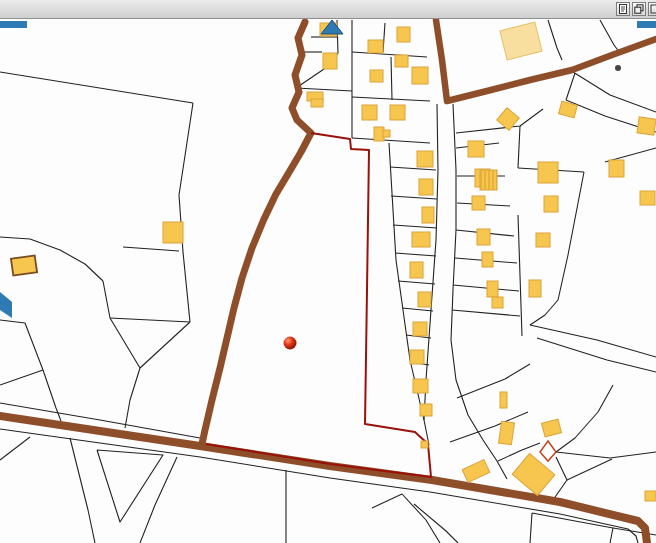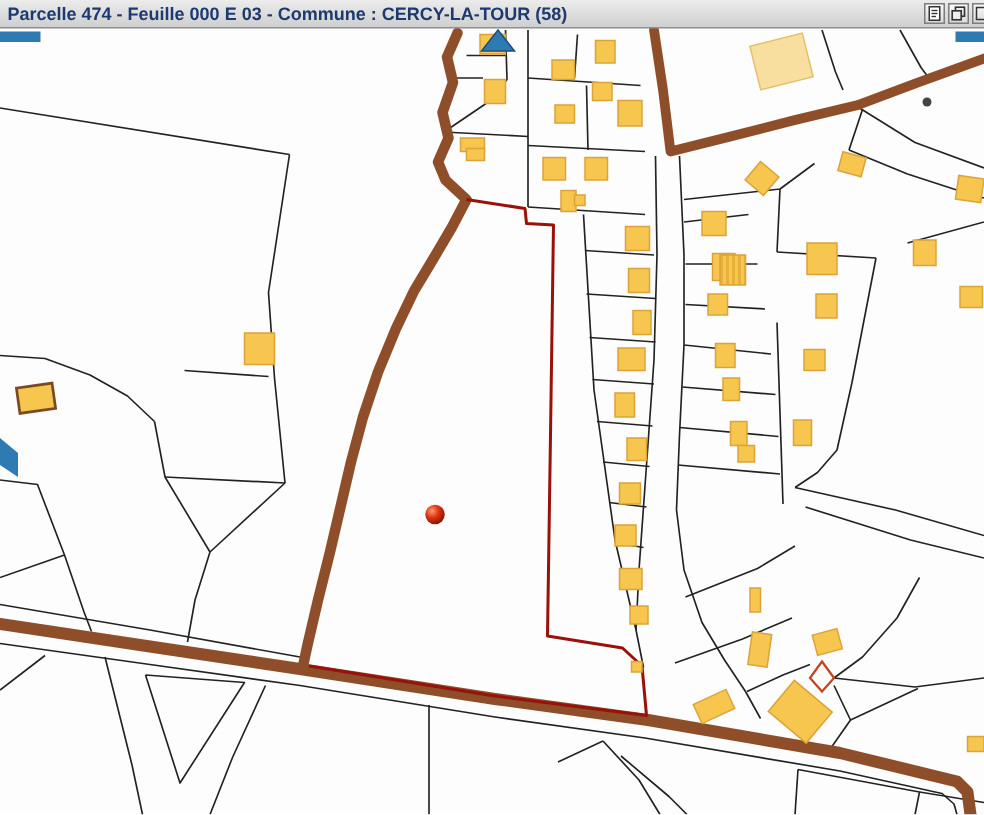--- a/index.html
+++ b/index.html
@@ -174,21 +174,20 @@
         <polygon points="0,292 12,302 12,318 0,310" fill="#2e7ab2"></polygon>
         <rect x="0" y="21" width="27" height="7" fill="#2e7ab2"></rect>
         <rect x="637" y="21" width="19" height="7" fill="#2e7ab2"></rect>
         <circle cx="618" cy="68" r="3" fill="#444"></circle>
         <polygon points="548,441 556,452 548,461 540,452" fill="none" stroke="#c2451f" stroke-width="1.5"></polygon>
       </g>
       <circle cx="290" cy="343" r="6.5" fill="url(#ballGrad)"></circle>
     </svg>
 
   <div class="titlebar">
-    <span class="title">Parcelle 474 - Feuille 000 E 03 - Commune : CERCY-LA-TOUR (58)</span>
     <div class="tb-icons">
       <button class="tb-btn" title="">
         <svg width="10" height="10" viewBox="0 0 10 10">
           <rect x="1.5" y="0.5" width="7" height="9" fill="#fff" stroke="#333" stroke-width="1"></rect>
           <line x1="3" y1="3" x2="7" y2="3" stroke="#333" stroke-width="0.9"></line>
           <line x1="3" y1="5" x2="7" y2="5" stroke="#333" stroke-width="0.9"></line>
           <line x1="3" y1="7" x2="6" y2="7" stroke="#333" stroke-width="0.9"></line>
         </svg>
       </button>
       <button class="tb-btn" title="">

